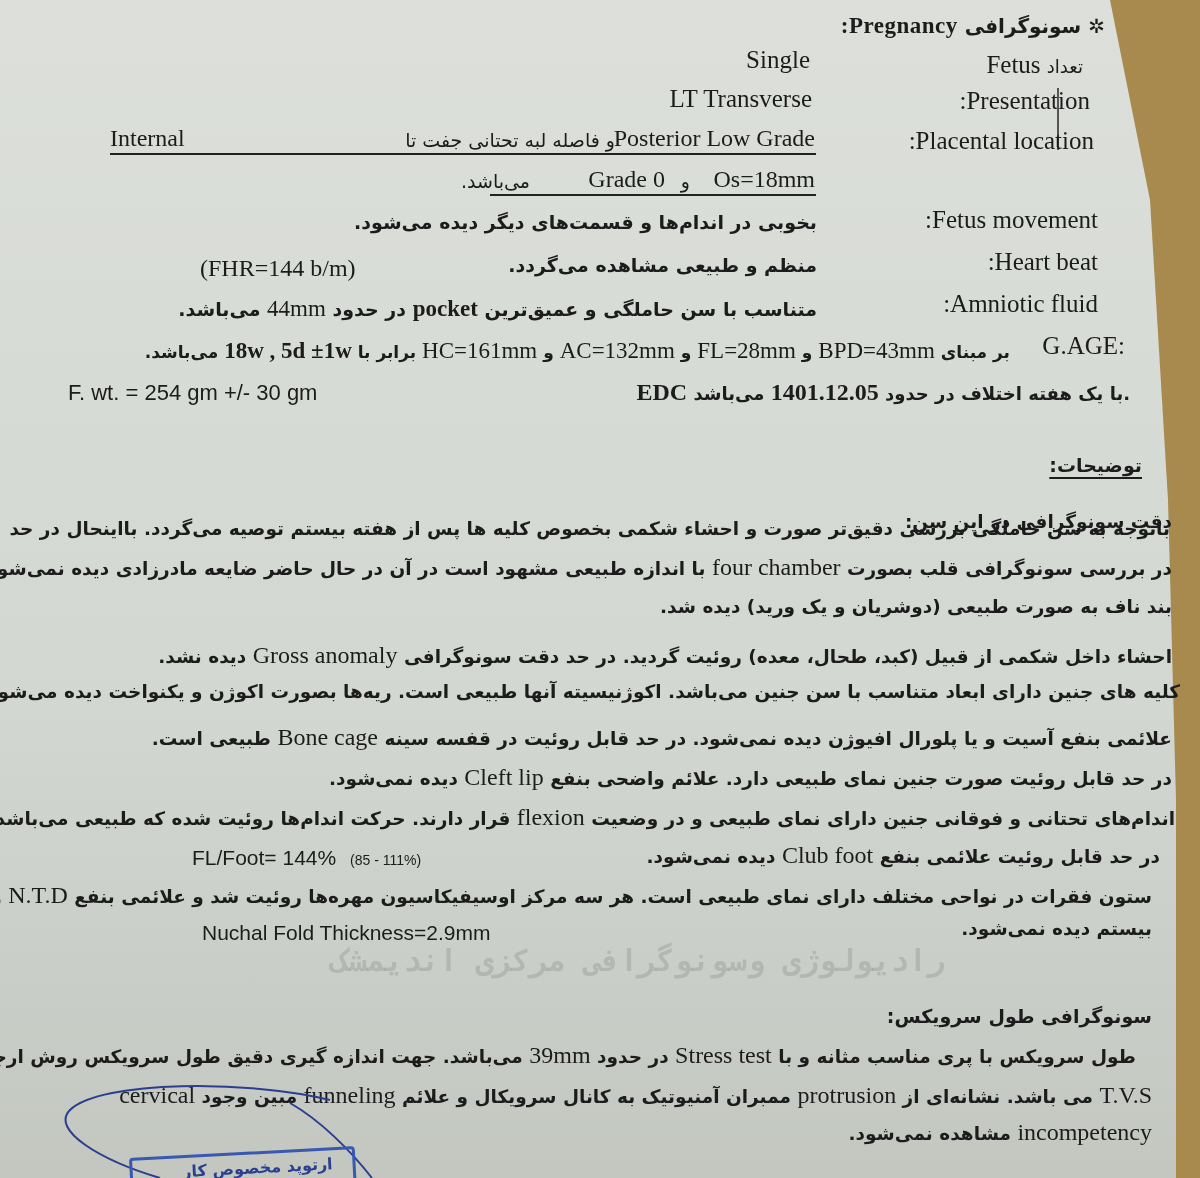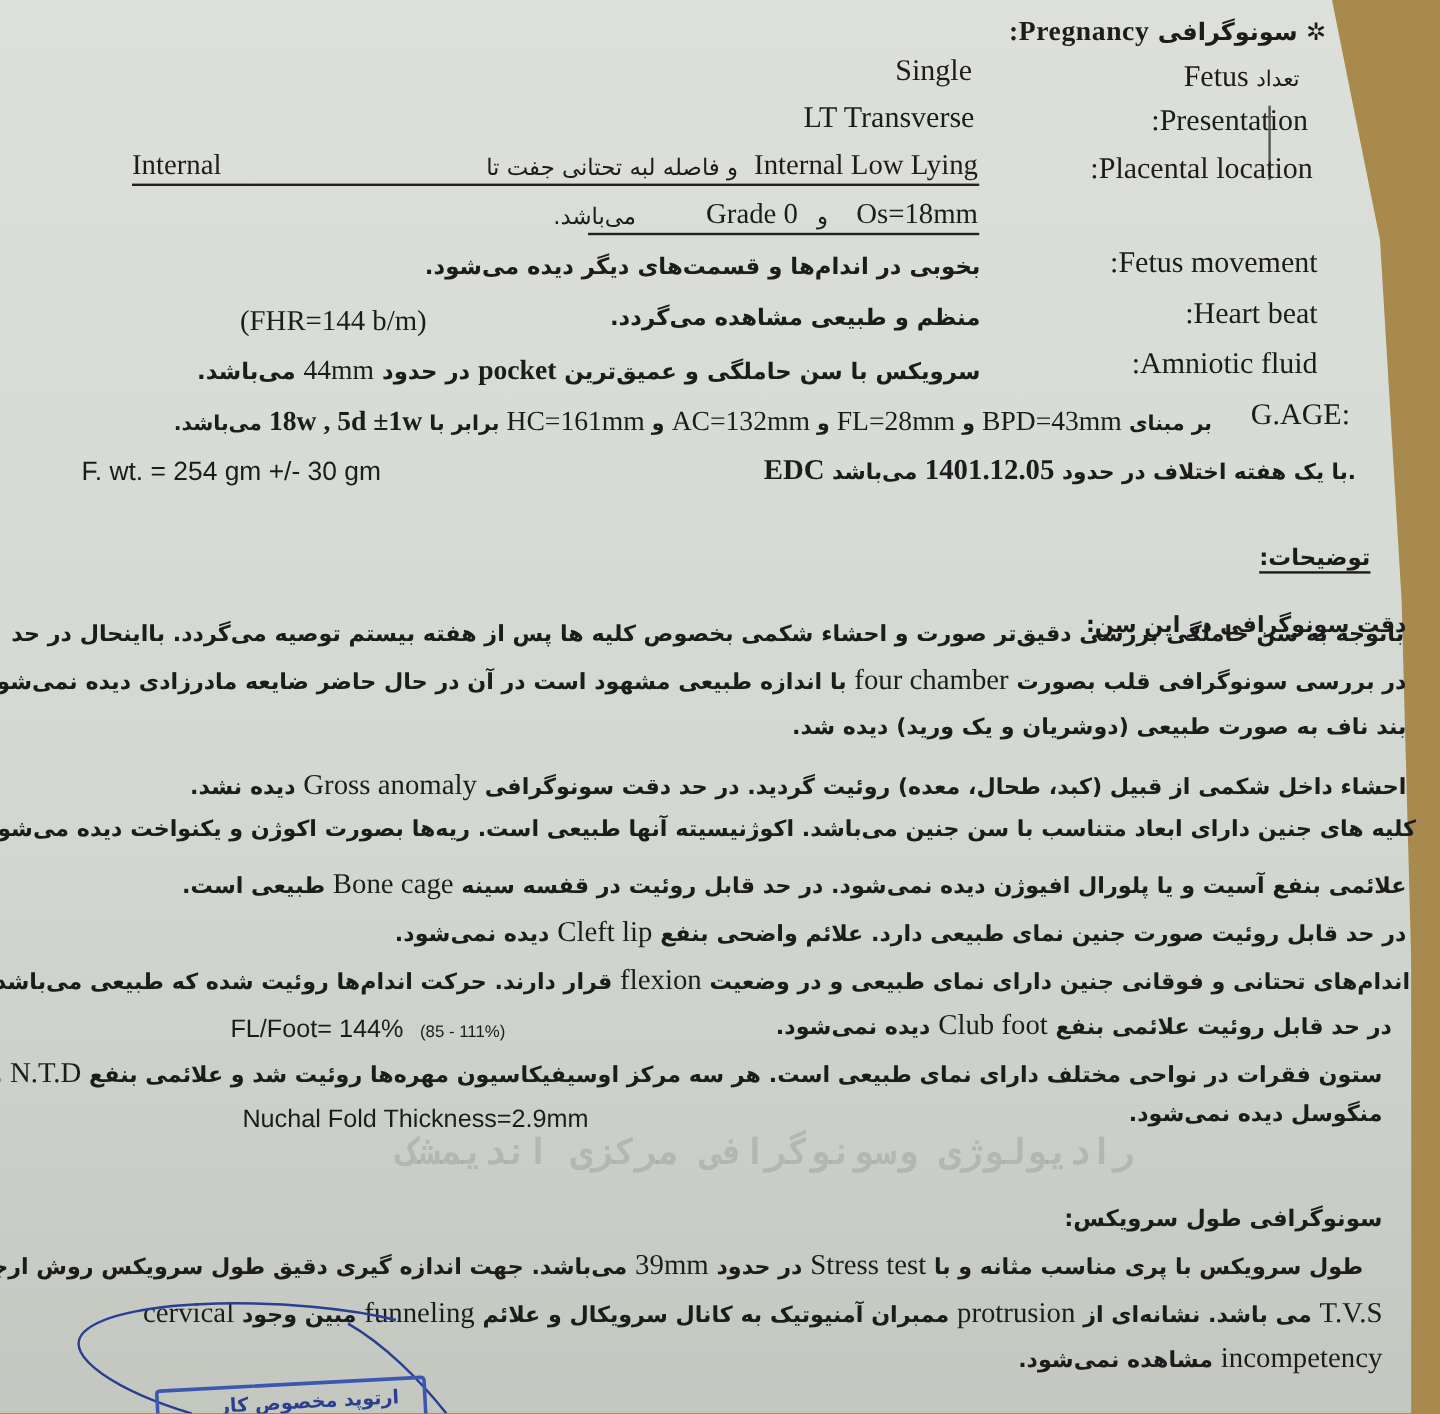--- a/index.html
+++ b/index.html
@@ -49,42 +49,42 @@
   <span>Fetus</span>
 </div>
 <div class="t en" style="right:390px; top:47px;">Single</div>
 
 <div class="t label" style="right:110px; top:88px;">Presentation:</div>
 <div class="t en" style="right:388px; top:86px;">LT Transverse</div>
 <div class="cursor" style="left:1057px; top:88px; height:62px;"></div>
 
 <div class="t label" style="right:106px; top:128px;">Placental location:</div>
 <div class="t en" style="right:385px; top:126px; font-size:24px;">
-  <span>Internal Low Lying</span>
+  <span>Posterior Low Grade</span>
 </div>
 <div class="t fa" style="right:585px; top:131px;">و فاصله لبه تحتانی جفت تا</div>
 <div class="t en" style="left:110px; top:126px; font-size:24px;">Internal</div>
 <div class="underline-bar" style="left:110px; width:706px; top:153px;"></div>
 
 <div class="t en" style="right:385px; top:167px; font-size:24px;">Os=18mm</div>
 <div class="t fa" style="right:510px; top:172px;">و</div>
 <div class="t en" style="right:535px; top:167px; font-size:24px;">Grade 0</div>
 <div class="t fa" style="right:670px; top:172px;">می‌باشد.</div>
 <div class="underline-bar" style="left:490px; width:326px; top:194px;"></div>
 
 <div class="t label" style="right:102px; top:207px;">Fetus movement:</div>
 <div class="t fa fa-b" style="right:383px; top:213px;">بخوبی در اندام‌ها و قسمت‌های دیگر دیده می‌شود.</div>
 
 <div class="t label" style="right:102px; top:249px;">Heart beat:</div>
 <div class="t fa fa-b" style="right:383px; top:256px;">منظم و طبیعی مشاهده می‌گردد.</div>
 <div class="t en" style="left:200px; top:256px; font-size:24px;">(FHR=144 b/m)</div>
 
 <div class="t label" style="right:102px; top:291px;">Amniotic fluid:</div>
 <div class="t fa fa-b" style="right:383px; top:297px;">
-  <span>سرویکس با سن حاملگی و عمیق‌ترین</span>
+  <span>متناسب با سن حاملگی و عمیق‌ترین</span>
   <span class="en-in" style="font-family:'Liberation Serif',serif; font-size:23px;">pocket</span>
   <span>در حدود</span>
   <span style="font-family:'Liberation Serif',serif; font-size:23px; font-weight:normal;">44mm</span>
   <span>می‌باشد.</span>
 </div>
 
 <div class="t en" style="right:75px; top:333px;">G.AGE:</div>
 <div class="t fa fa-b rtl" style="right:190px; top:339px; font-size:17px;">
   <span>بر مبنای</span>
   <span style="font-family:'Liberation Serif',serif; font-size:23px; font-weight:normal;">BPD=43mm</span>
@@ -145,21 +145,21 @@
 </div>
 <div class="t" style="left:192px; top:847px; font-family:'Liberation Sans',sans-serif; font-size:21px;">
   <span>FL/Foot= 144%</span>
   <span style="font-size:14px; margin-left:8px;">(85 - 111%)</span>
 </div>
 <div class="t body-line" style="top:883px; right:48px;">
   <span>ستون فقرات در نواحی مختلف دارای نمای طبیعی است. هر سه مرکز اوسیفیکاسیون مهره‌ها روئیت شد و علائمی بنفع</span>
   <span class="en-in">N.T.D</span>
   <span>و یا</span>
 </div>
-<div class="t body-line" style="top:920px; right:48px;">منگوسل دیده نمی‌شود.</div>
+<div class="t body-line" style="top:920px; right:48px;">بیستم دیده نمی‌شود.</div>
 <div class="t" style="left:202px; top:922px; font-family:'Liberation Sans',sans-serif; font-size:21px;">Nuchal Fold Thickness=2.9mm</div>
 
 <div class="watermark t" style="right:255px; top:948px;">رادیولوژی وسونوگرافی مرکزی اندیمشک</div>
 
 <div class="t heading" style="right:48px; top:1007px; font-size:19px;">سونوگرافی طول سرویکس:</div>
 <div class="t body-line" style="top:1043px; right:64px;">
   <span>طول سرویکس با پری مناسب مثانه و با</span>
   <span class="en-in">Stress test</span>
   <span>در حدود</span>
   <span class="en-in">39mm</span>

